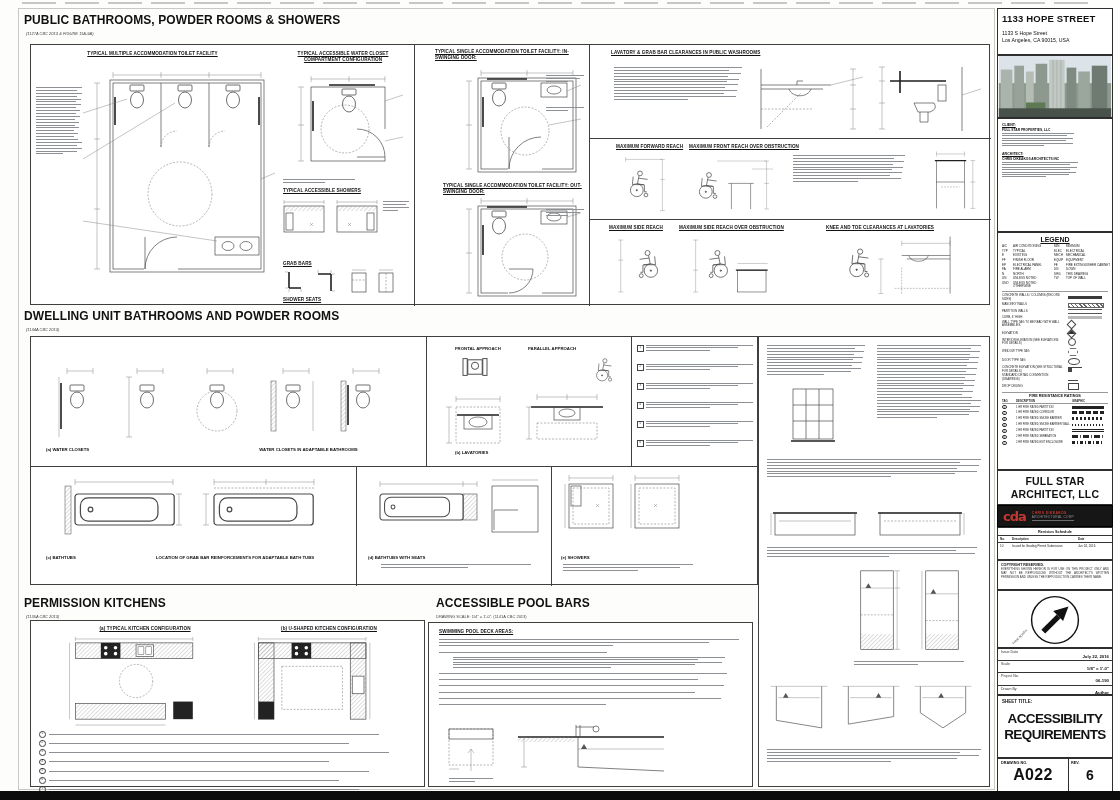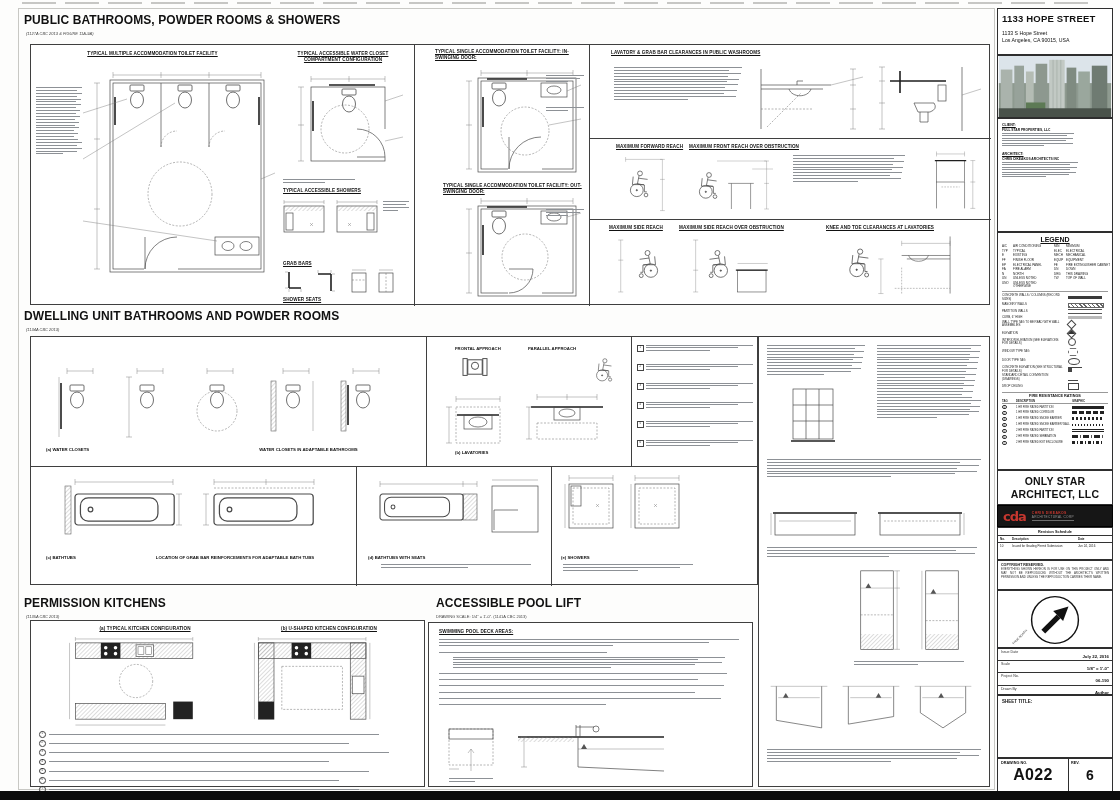--- a/index.html
+++ b/index.html
@@ -713,21 +713,21 @@
         <span class="nnum">7</span>
         <div class="gl" style="width: 310px;"></div>
       </div>
       <div class="note-row">
         <span class="nnum">8</span>
         <div class="gl" style="width: 250px;"></div>
       </div>
     </div>
 </div>
 
-<div class="sec-title" style="left:436px;top:596px">ACCESSIBLE POOL LIFT</div>
+<div class="sec-title" style="left:436px;top:596px">ACCESSIBLE POOL BARS</div>
 <div class="sec-sub" style="left:436px;top:614px;font-style:normal">DRAWING SCALE: 1/4" = 1'-0". (1141A CBC 2013)</div>
 
 <div class="panel" style="left:428px;top:622px;width:325px;height:165px">
   <div class="ph" style="left:10px;top:6px">SWIMMING POOL DECK AREAS:</div>
   <div class="gkstack" style="left:10px;top:16px;width:300px">
       <div class="gl" style="width: 100%;"></div>
       <div class="gl" style="width: 90%;"></div>
       <div class="gl" style="width: 58%;"></div>
     </div>
   <div class="gkstack" style="left:10px;top:29px;width:290px">
@@ -993,21 +993,21 @@
       <div class="fire-row">
         <span class="cn">7</span>
         <span>2 HR FIRE RATED EXIT ENCLOSURE</span>
         <div class="fp fp-p7"></div>
       </div>
     </div>
 </div>
 
 <div class="tb" style="top:470px;height:35px">
   <div class="owner">
-    <div>ONLY STAR</div>
+    <div>FULL STAR</div>
     <div>ARCHITECT, LLC</div>
   </div>
 </div>
 
 <div class="logoband" style="top:505px">
   <span class="logomark">cda</span>
   <span>
     <div class="logoline1">CHRIS DIKEAKOS</div>
     <div class="logoline2">ARCHITECTURAL CORP</div>
     <div style="width:42px;height:1px;background:#6d6d6d;margin-top:1px"></div>
@@ -1060,20 +1060,24 @@
       </div>
       <div class="fld-row">
         <span class="fld-l">Drawn By</span>
         <span class="fld-v">Author</span>
       </div>
     </div>
 </div>
 
 <div class="tb" style="top:695px;height:63px">
   <div class="st-label">SHEET TITLE:</div>
+  <div class="st-big">
+    <div>ACCESSIBILITY</div>
+    <div>REQUIREMENTS</div>
+  </div>
 </div>
 
 <div class="tb" style="top:758px;height:34px">
   <div class="vline" style="left:70px;top:0;height:32px;background:#2e2e2e"></div>
   <div style="position:absolute;left:0;top:0;width:70px">
     <div class="dn-label">DRAWING NO.</div>
     <div class="dn-big">A022</div>
   </div>
   <div style="position:absolute;left:70px;top:0;right:0">
     <div class="dn-label">REV.</div>

